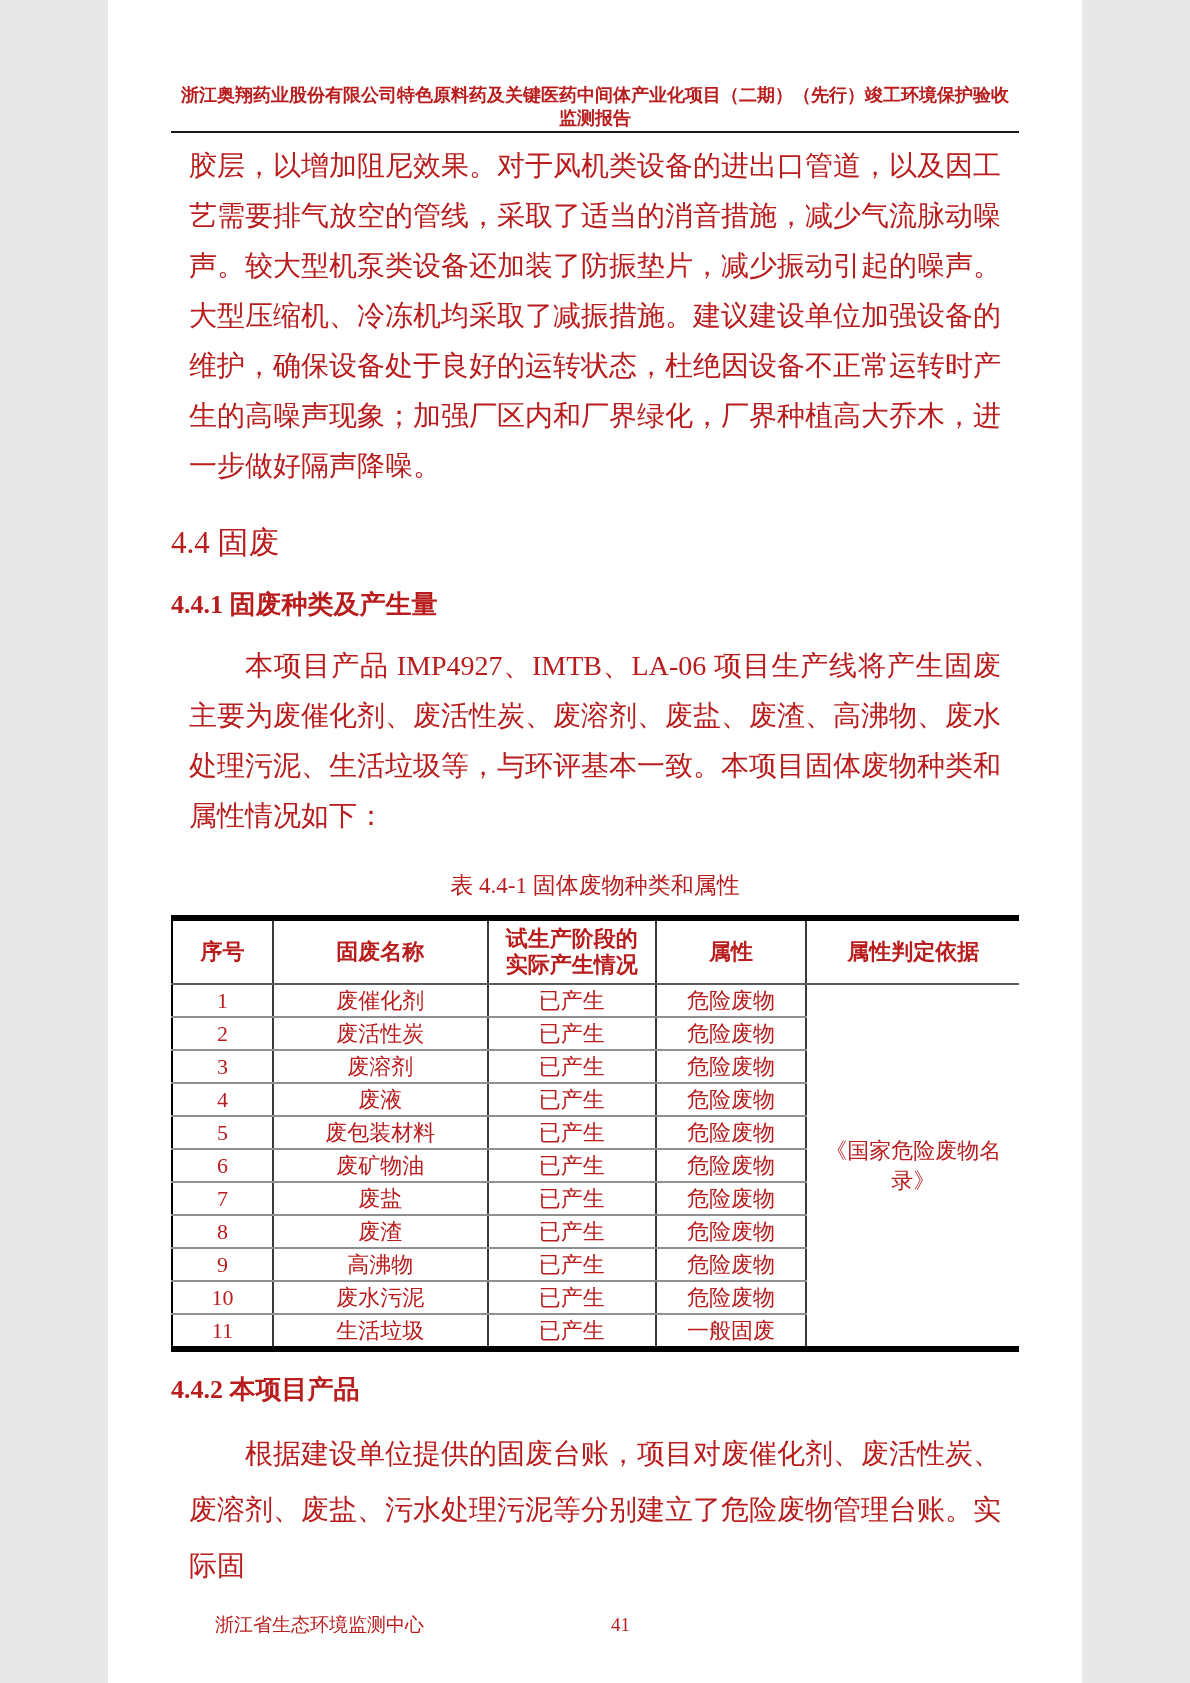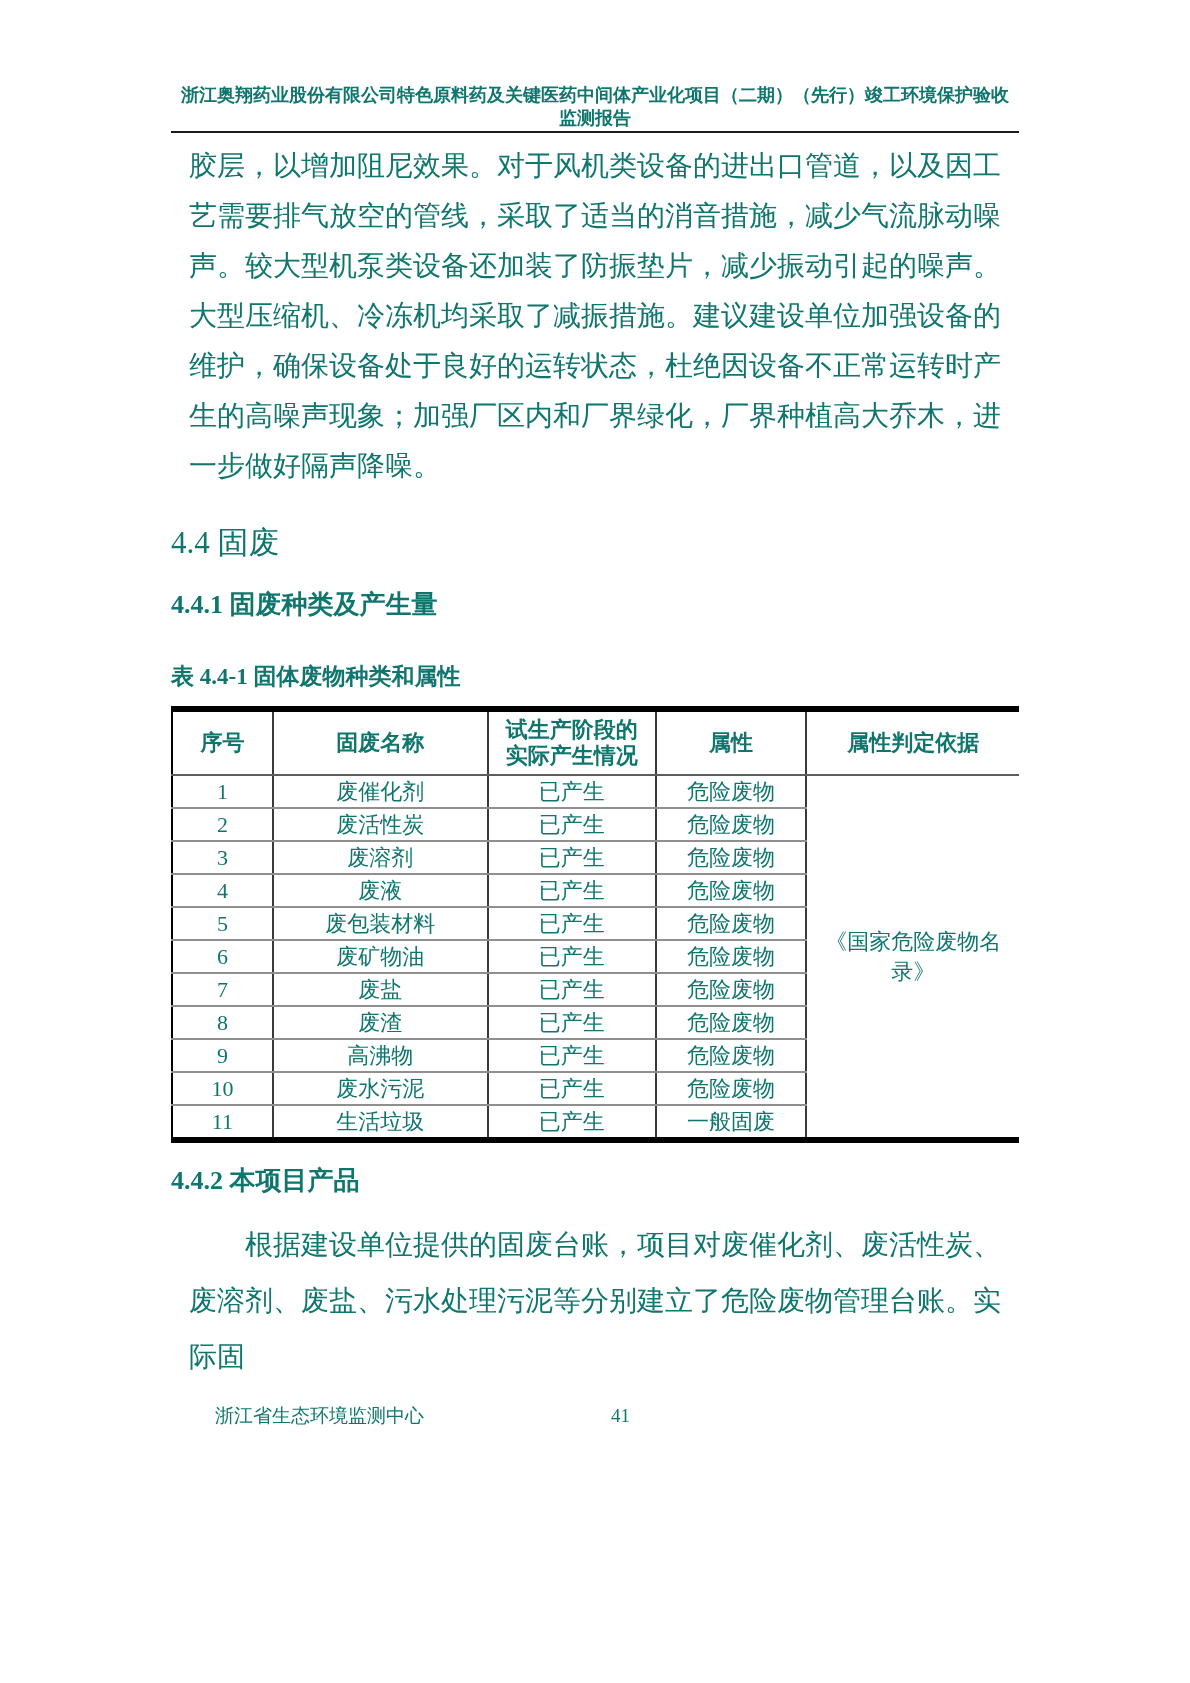--- a/index.html
+++ b/index.html
@@ -1,38 +1,38 @@
 <!DOCTYPE html>
 <html><head>
 <meta charset="utf-8">
 <style>
   html,body{margin:0;padding:0;background:#e8e8e8;}
   .page{
-    position:relative;width:1190px;height:1683px;margin:0 auto;background:#ffffff;
-    font-family:"Liberation Serif","DejaVu Serif",serif;color:#0f766e;overflow:hidden;
+    position:relative;width:974px;height:1683px;margin:0 auto;background:#ffffff;
+    font-family:"Liberation Serif","DejaVu Serif",serif;color:#b91c1c;overflow:hidden;
   }
   .content{width:848px;margin:0 auto;}
   
   .page-header{
     padding-top:84px;text-align:center;font-weight:bold;font-size:18px;line-height:23px;
     border-bottom:2px solid #1b1b1b;padding-bottom:1px;
   }
   .page-header .hline{display:block;}
   
   .body-para{margin:18px;font-size:28px;line-height:50px;text-align:justify;word-break:break-all;}
   .p1{margin-top:8px;}
   .indent{text-indent:2em;}
   .p2{margin-top:16px;}
   .p3{margin-top:16px;line-height:56px;}
   
   .sec-h2{margin:30px 0 0 0;font-size:31px;font-weight:normal;line-height:44px;}
   .sec-h3{margin:20px 0 0 0;font-size:26px;font-weight:bold;line-height:40px;}
   .sec-h3b{margin:18px 0 0 0;}
   
-  .tbl-caption{margin:35px 0 0 0;font-size:23px;font-weight:bold;line-height:34px;}
+  .tbl-caption{margin:28px 0 0 0;text-align:center;font-size:23px;font-weight:normal;line-height:34px;}
   table.waste{
     width:100%;margin-top:12px;border-collapse:collapse;table-layout:fixed;
     border-top:6px solid #000;border-bottom:6px solid #000;border-left:2px solid #000000;
   }
   table.waste th{
     font-size:22px;font-weight:bold;text-align:center;vertical-align:middle;
     padding:5px 0;line-height:26px;border-bottom:2px solid #5d5d5d;border-right:2px solid #3a3a3a;
   }
   table.waste td{
     font-size:22px;text-align:center;vertical-align:middle;height:31px;padding:0;
@@ -56,20 +56,21 @@
       <span class="hline">浙江奥翔药业股份有限公司特色原料药及关键医药中间体产业化项目（二期）（先行）竣工环境保护验收</span>
       <span class="hline">监测报告</span>
     </div>
 
     <p class="body-para p1">胶层，以增加阻尼效果。对于风机类设备的进出口管道，以及因工艺需要排气放空的管线，采取了适当的消音措施，减少气流脉动噪声。较大型机泵类设备还加装了防振垫片，减少振动引起的噪声。大型压缩机、冷冻机均采取了减振措施。建议建设单位加强设备的维护，确保设备处于良好的运转状态，杜绝因设备不正常运转时产生的高噪声现象；加强厂区内和厂界绿化，厂界种植高大乔木，进一步做好隔声降噪。</p>
 
     <h2 class="sec-h2">4.4 固废</h2>
 
     <h3 class="sec-h3">4.4.1 固废种类及产生量</h3>
 
+    <p class="body-para p2 indent">本项目产品 IMP4927、IMTB、LA-06 项目生产线将产生固废主要为废催化剂、废活性炭、废溶剂、废盐、废渣、高沸物、废水处理污泥、生活垃圾等，与环评基本一致。本项目固体废物种类和属性情况如下：</p>
 
     <p class="tbl-caption">表 4.4-1  固体废物种类和属性</p>
 
     <table class="waste">
       <colgroup>
           <col style="width: 11.9%;">
           <col style="width: 25.4%;">
           <col style="width: 19.8%;">
           <col style="width: 17.8%;">
           <col style="width: 25.1%;">

